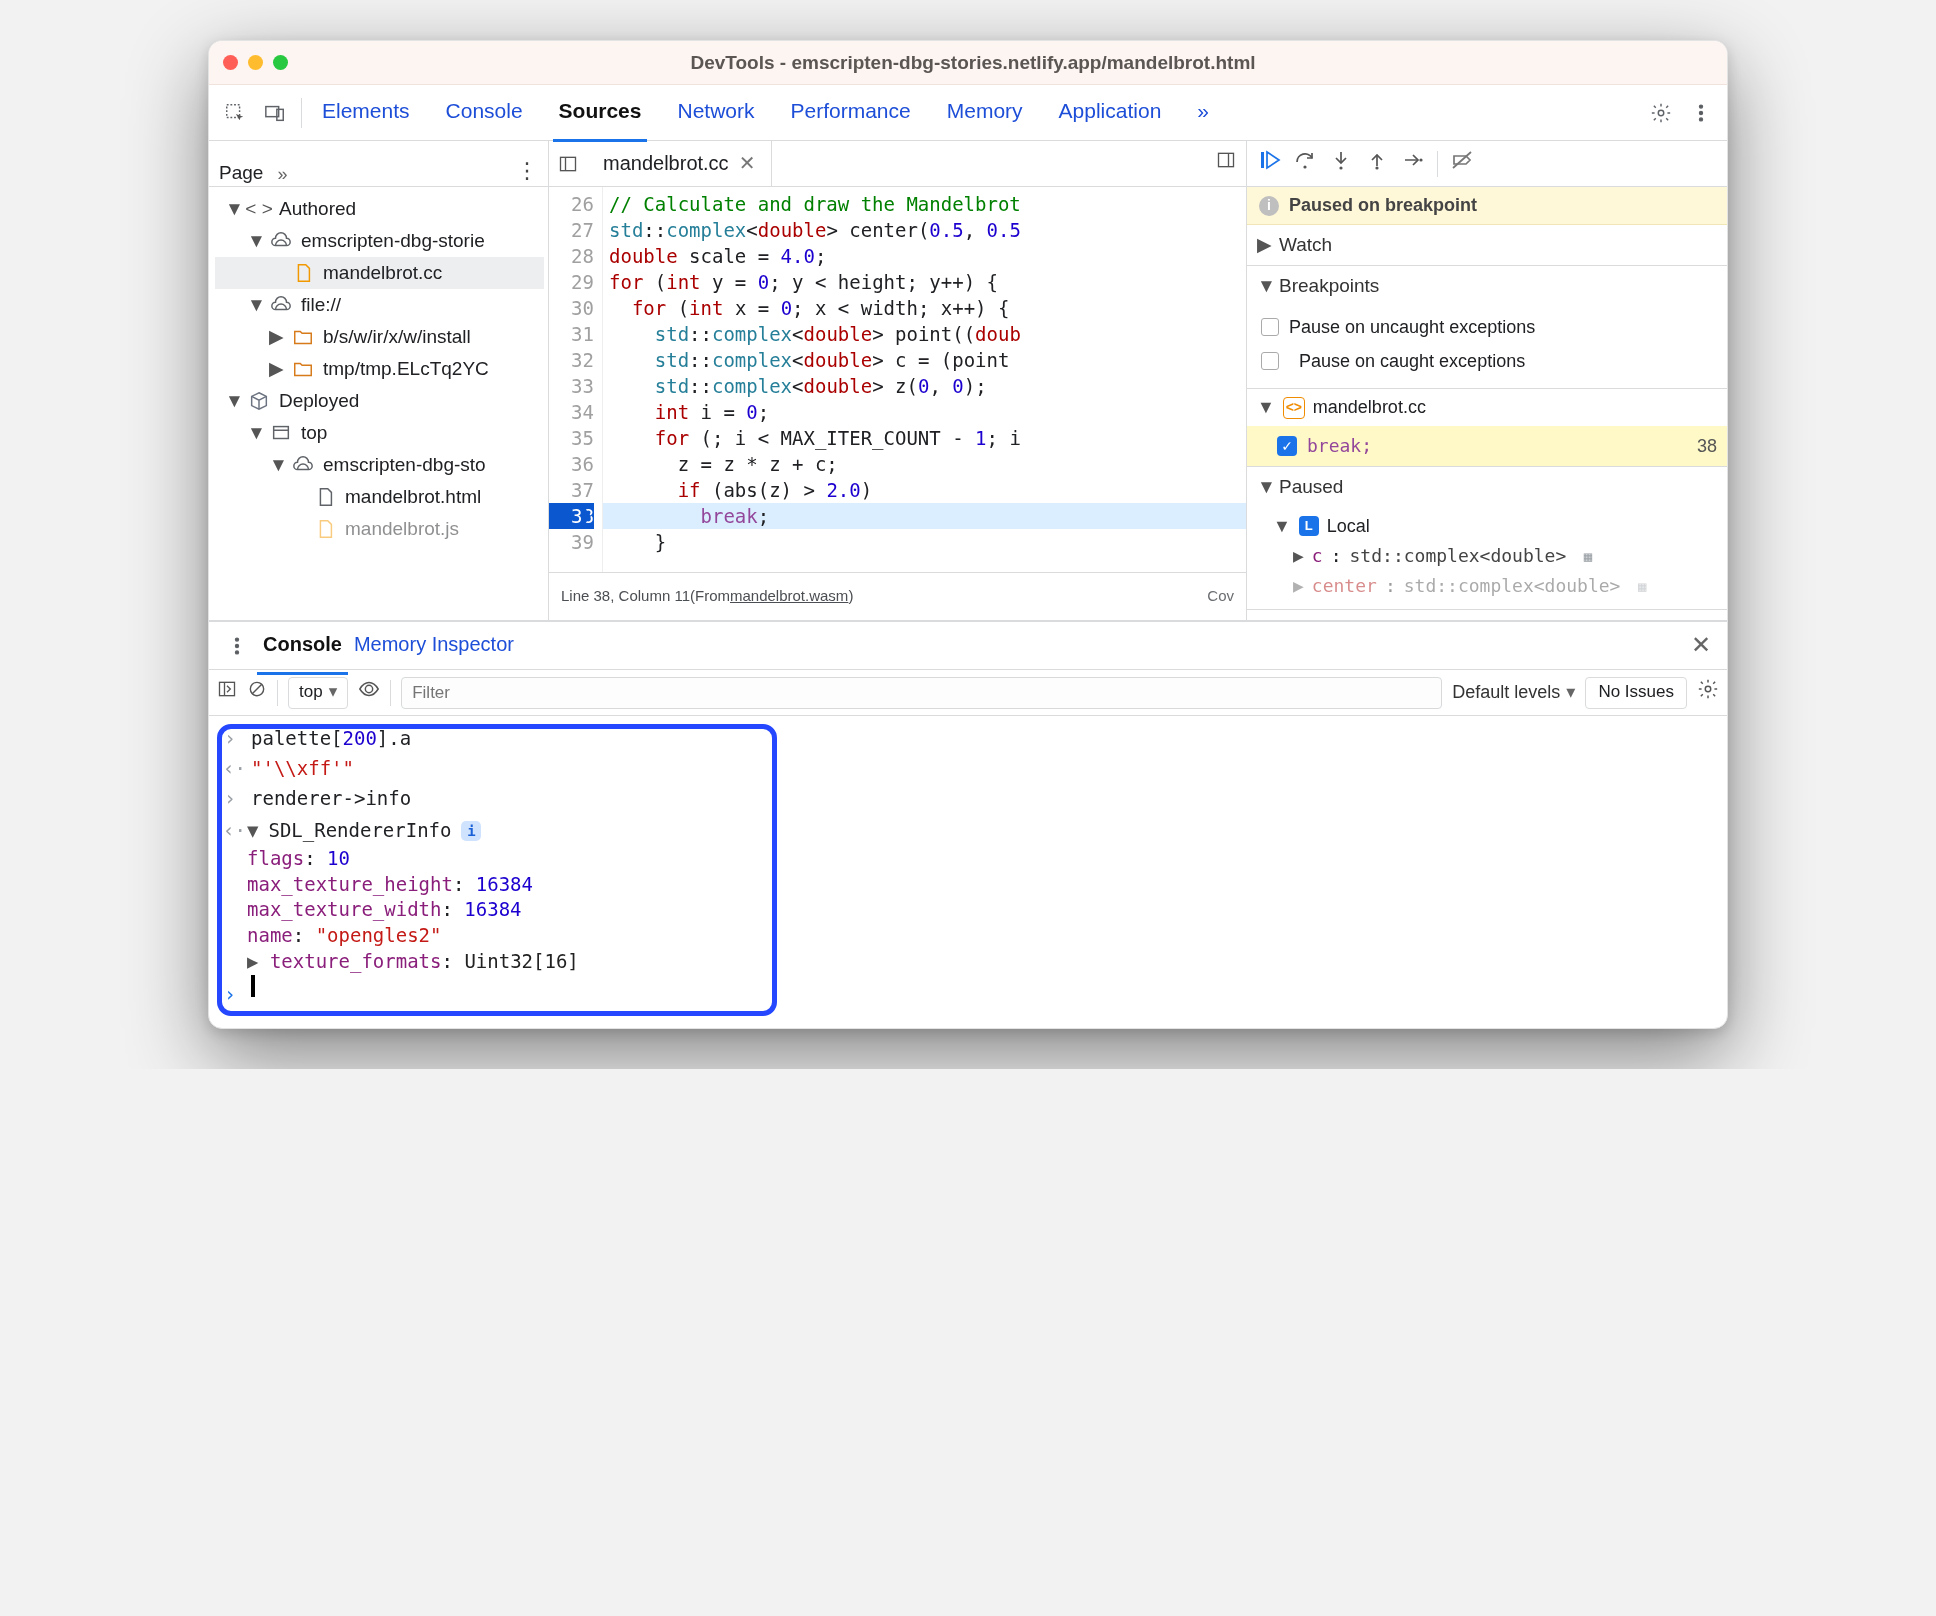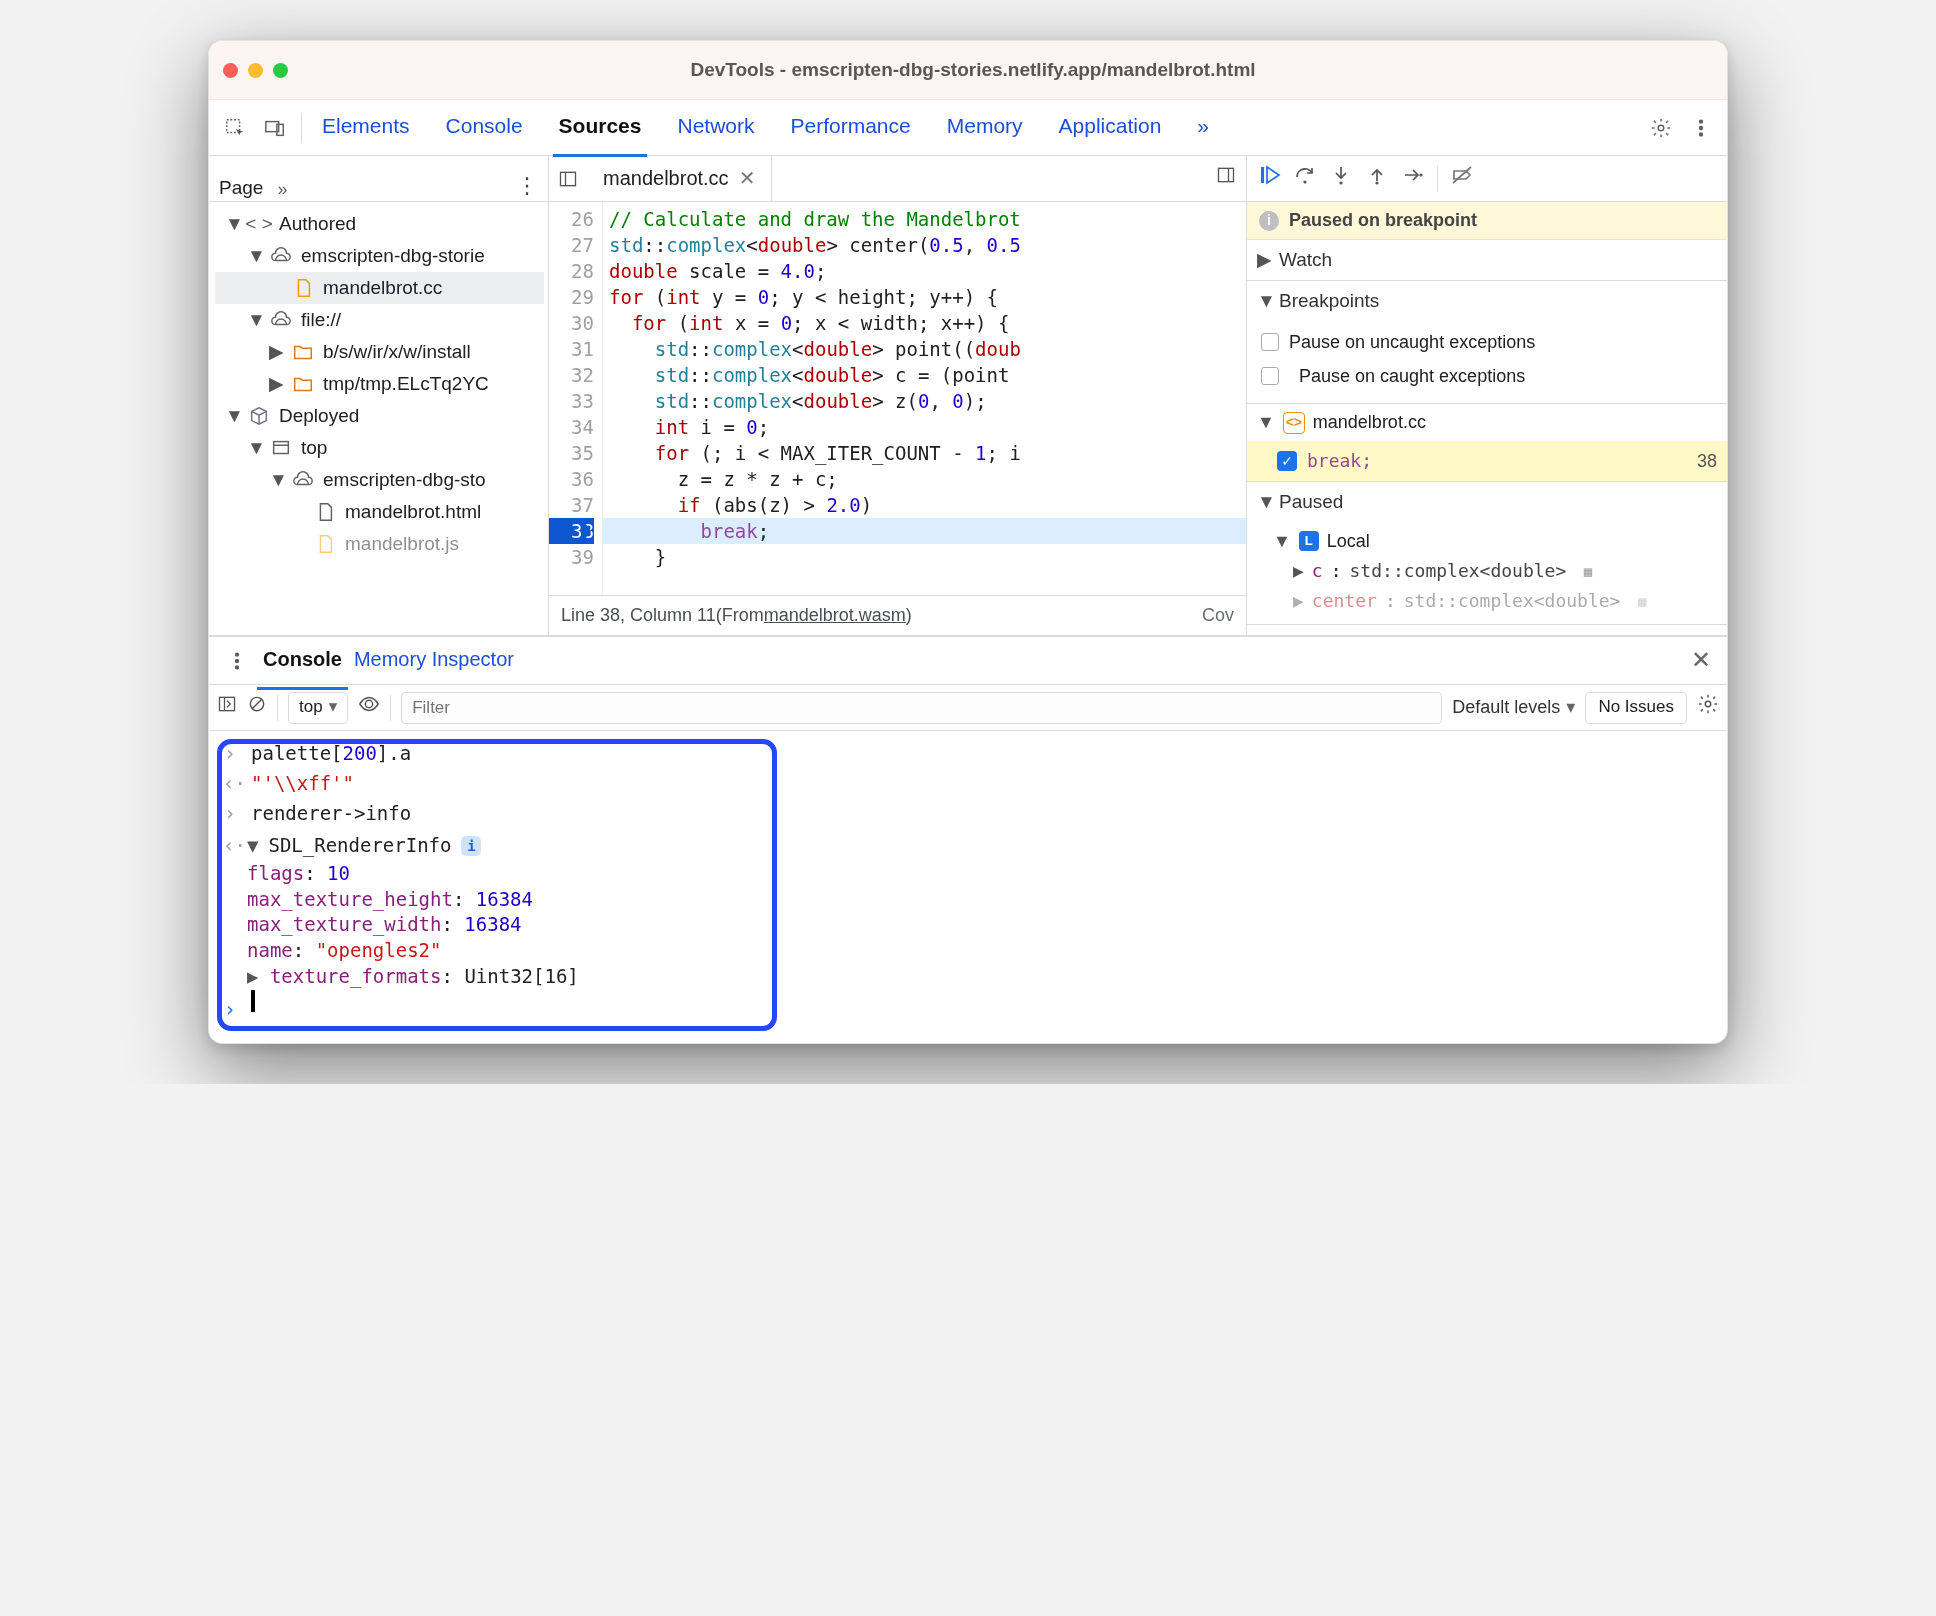--- a/index.html
+++ b/index.html
@@ -20,21 +20,21 @@
   body{font:500 18px/1.35 -apple-system,Helvetica,Arial,sans-serif;color:var(--text);}
   .mono{font-family:Menlo,Consolas,monospace}
   .window{
     width:1520px;margin:40px auto;background:var(--bg);
     border-radius:14px;overflow:hidden;
     box-shadow:0 28px 80px rgba(0,0,0,.45),0 4px 14px rgba(0,0,0,.15);
     border:1px solid #e3e3e3;
   }
 
   
-  .titlebar{display:flex;align-items:center;height:59px;padding:0 14px;background:#fdf5f2;border-bottom:1px solid #f0e2dc;}
+  .titlebar{display:flex;align-items:center;height:44px;padding:0 14px;background:#fdf5f2;border-bottom:1px solid #f0e2dc;}
   .tl-dots{display:flex;gap:10px}
   .tl-dot{width:15px;height:15px;border-radius:50%}
   .tl-dot.red{background:#ff5f57}.tl-dot.yellow{background:#febc2e}.tl-dot.green{background:#28c840}
   .titlebar .title{flex:1;text-align:center;font-weight:700;color:#5b5653;font-size:19px}
 
   
   .topbar{display:flex;align-items:center;height:56px;padding:0 6px;border-bottom:1px solid var(--border)}
   .ic{width:24px;height:24px;display:inline-flex;align-items:center;justify-content:center;color:var(--gray-ico)}
   .ic svg{width:22px;height:22px;stroke:currentColor;fill:none;stroke-width:1.6}
   .ico-btn{width:40px;height:40px;display:flex;align-items:center;justify-content:center;border-radius:6px}
@@ -67,21 +67,21 @@
   .ed-tab .x{color:#777}
   .ed-right{margin-left:auto;padding:0 10px;color:#666}
   .editor{display:flex;flex:1;min-height:0;font-size:19px}
   .gutter{width:54px;text-align:right;color:#a0a0a0;padding:4px 8px 4px 0;border-right:1px solid #eee}
   .gutter span{display:block;height:26px;line-height:26px}
   .codearea{flex:1;padding:4px 0;overflow:hidden}
   .cl{height:26px;line-height:26px;padding-left:6px;white-space:pre;overflow:hidden}
   .cl.hl{background:var(--line-hl)}
   .gutter .hl{background:var(--line-hl-gutter);color:#fff;position:relative}
   .gutter .hl::after{content:"";position:absolute;right:-10px;top:0;border:13px solid transparent;border-left:10px solid var(--line-hl-gutter)}
-  .statusbar{height:40px;display:flex;align-items:center;padding:0 12px;border-top:1px solid var(--border);color:#4b4e52;font-size:18px}
+  .statusbar{height:48px;display:flex;align-items:center;padding:0 12px;border-top:1px solid var(--border);color:#4b4e52;font-size:15px}
   .statusbar u{text-decoration:underline}
   .statusbar .cov{margin-left:auto;color:#6a6d70}
 
   
   .c-cm{color:#008000}.c-kw{color:#a00}.c-ty{color:#267f99}.c-nm{color:#1c00cf}
   .c-ret{color:#93479b}
 
   
   .dbg-tool{display:flex;align-items:center;gap:12px;height:46px;padding:0 10px;border-bottom:1px solid var(--border)}
   .dbg-tool .sep{width:1px;height:26px;background:var(--border)}

